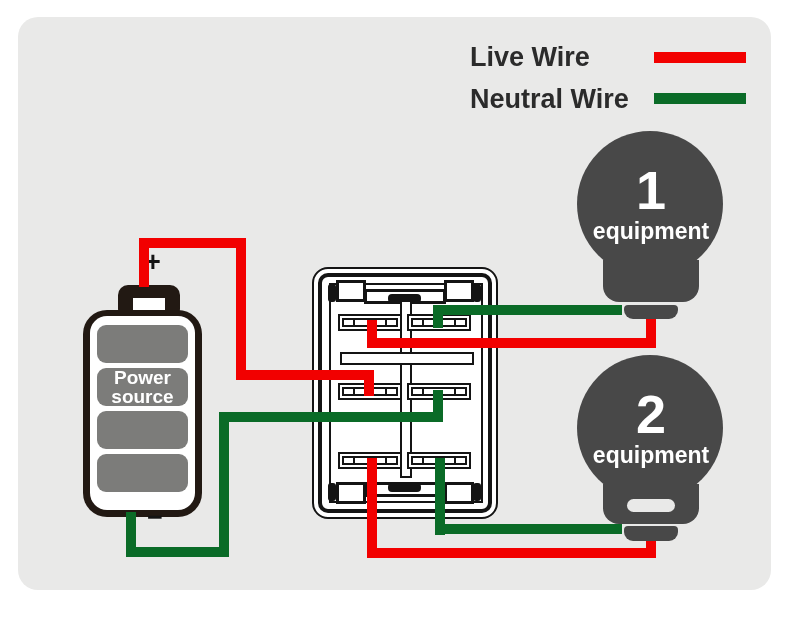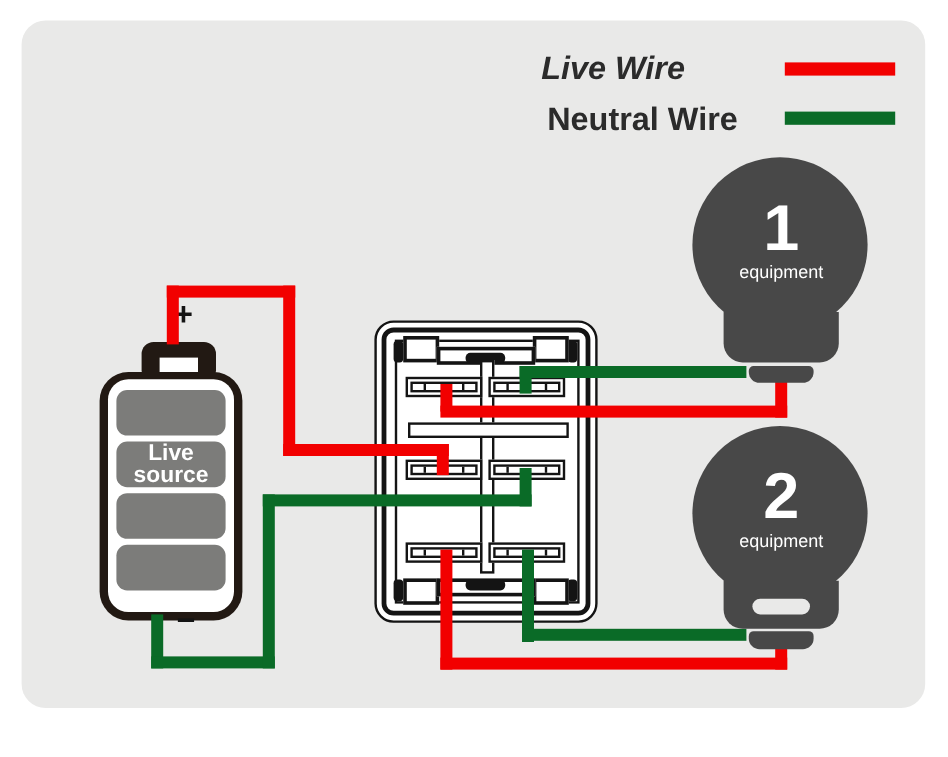--- a/index.html
+++ b/index.html
@@ -54,33 +54,33 @@
   .bat-sign{position:absolute;color:#141414;font-weight:700;z-index:2;line-height:1;}
 
   
   .bulb{position:absolute;width:150px;height:196px;z-index:4;}
   .bulb-circle{position:absolute;left:1px;top:2px;width:146px;height:146px;border-radius:50%;background:#484848;}
   .bulb-neck{position:absolute;left:27px;width:96px;background:#484848;border-radius:0 0 16px 16px;}
   .bulb-slot{position:absolute;left:51px;width:48px;height:13px;background:#e9e9e8;border-radius:7px;}
   .bulb-base{position:absolute;left:48px;width:54px;background:#484848;border-radius:4px 4px 9px 9px;}
   .bulb-text{position:absolute;left:0;right:0;top:34px;text-align:center;color:#ffffff;}
   .bulb-num{font-size:54px;font-weight:800;line-height:1;margin-bottom:3px;}
-  .bulb-label{font-size:15px;font-weight:400;line-height:1;}
+  .bulb-label{font-size:23px;font-weight:700;line-height:1;}
 </style>
 </head>
 <body>
 
 <div class="stage">
 
   <div class="panel"></div>
 
 
-  <div class="legend-label" style="left:451px;top:44px;font-style:italic;">Live Wire</div>
+  <div class="legend-label" style="left:470px;top:44px;">Live Wire</div>
   <div class="legend-swatch" style="left: 654px; top: 52px; background: rgb(242, 0, 0);"></div>
-  <div class="legend-label" style="left:456px;top:86px;">Neutral Wire</div>
+  <div class="legend-label" style="left:470px;top:86px;">Neutral Wire</div>
   <div class="legend-swatch" style="left: 654px; top: 93px; background: rgb(10, 107, 39);"></div>
 
   <div class="switch">
     <div class="sw-outer"></div>
     <div class="sw-inner"></div>
     <div class="sw-plate"></div>
 
     <div class="sw-nub" style="left:16px;top:17px;"></div>
     <div class="sw-nub" style="left:161px;top:17px;"></div>
     <div class="sw-nub" style="left:16px;top:216px;"></div>
@@ -143,21 +143,21 @@
     </div>
   </div>
 
   <div class="battery">
     <div class="bat-cap"></div>
     <div class="bat-notch"></div>
     <div class="bat-body"></div>
     <div class="bat-white"></div>
     <div class="bat-slat" style="top:40px;"></div>
     <div class="bat-slat bat-label" style="top:83px;">
-      <span>Live</span>
+      <span>Power</span>
       <span>source</span>
     </div>
     <div class="bat-slat" style="top:126px;"></div>
     <div class="bat-slat" style="top:169px;"></div>
   </div>
   <div class="bat-sign" style="left:145px;top:249px;font-size:27px;">+</div>
   <div class="bat-sign" style="left:147px;top:504px;font-size:27px;">−</div>
 
   <div id="wires">
       <div class="wire" style="left: 139px; top: 238px; width: 10px; height: 49px; background: rgb(242, 0, 0);"></div>

